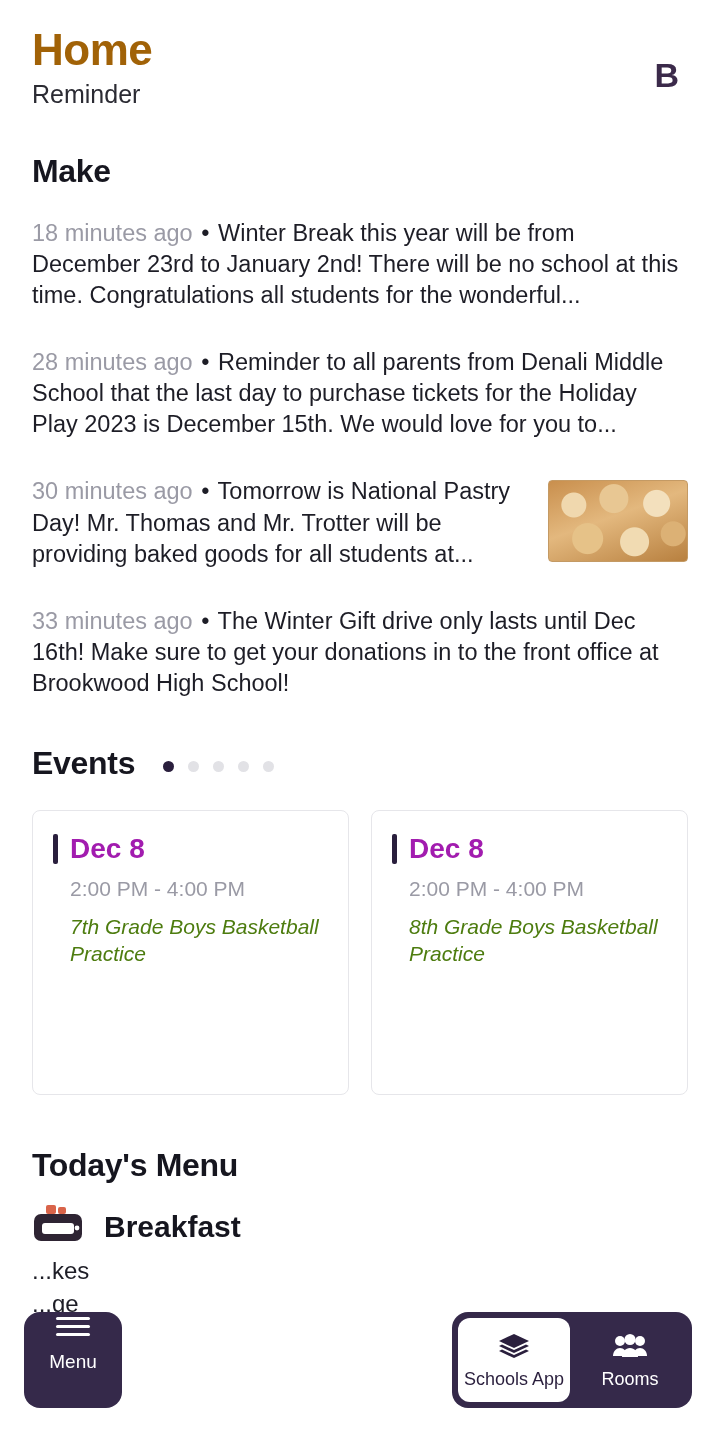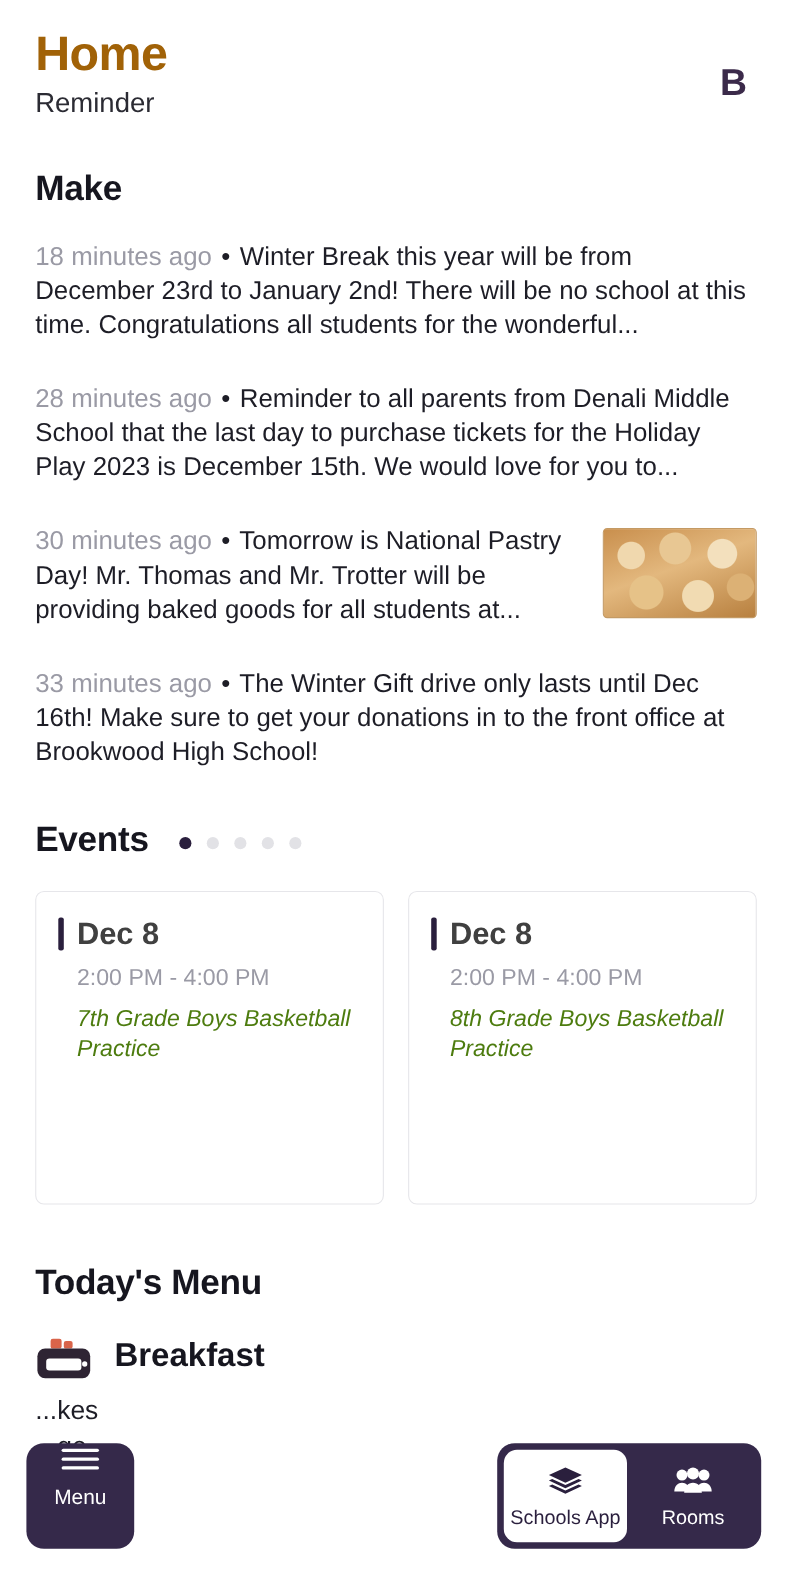--- a/index.html
+++ b/index.html
@@ -141,45 +141,45 @@
   }
   .event-bar {
     width: 5px;
     height: 30px;
     background: #2a1f3d;
     border-radius: 2px;
   }
   .event-date {
     font-size: 28px;
     font-weight: bold;
-    color: #404040;
+    color: #a21caf;
   }
   .event-time {
     font-size: 21px;
     color: #9a9aa5;
     margin-top: 12px;
     margin-left: 17px;
   }
   .event-title {
     font-size: 21px;
     line-height: 1.3;
     color: #4d7c0f;
     margin-top: 12px;
     margin-left: 17px;
     font-style: italic;
   }
 
   
   #menu-heading { margin-top: 52px; }
   .meal-row {
     display: flex;
-    align-items: flex-start;
+    align-items: flex-end;
     gap: 20px;
     padding: 0 32px;
-    margin-top: 32px;
+    margin-top: 20px;
   }
   .meal-icon { width: 52px; height: 40px; position: relative; }
   .meal-label {
     font-size: 30px;
     font-weight: bold;
     color: #16161f;
   }
   .meal-items {
     padding: 0 32px;
     margin-top: 10px;

